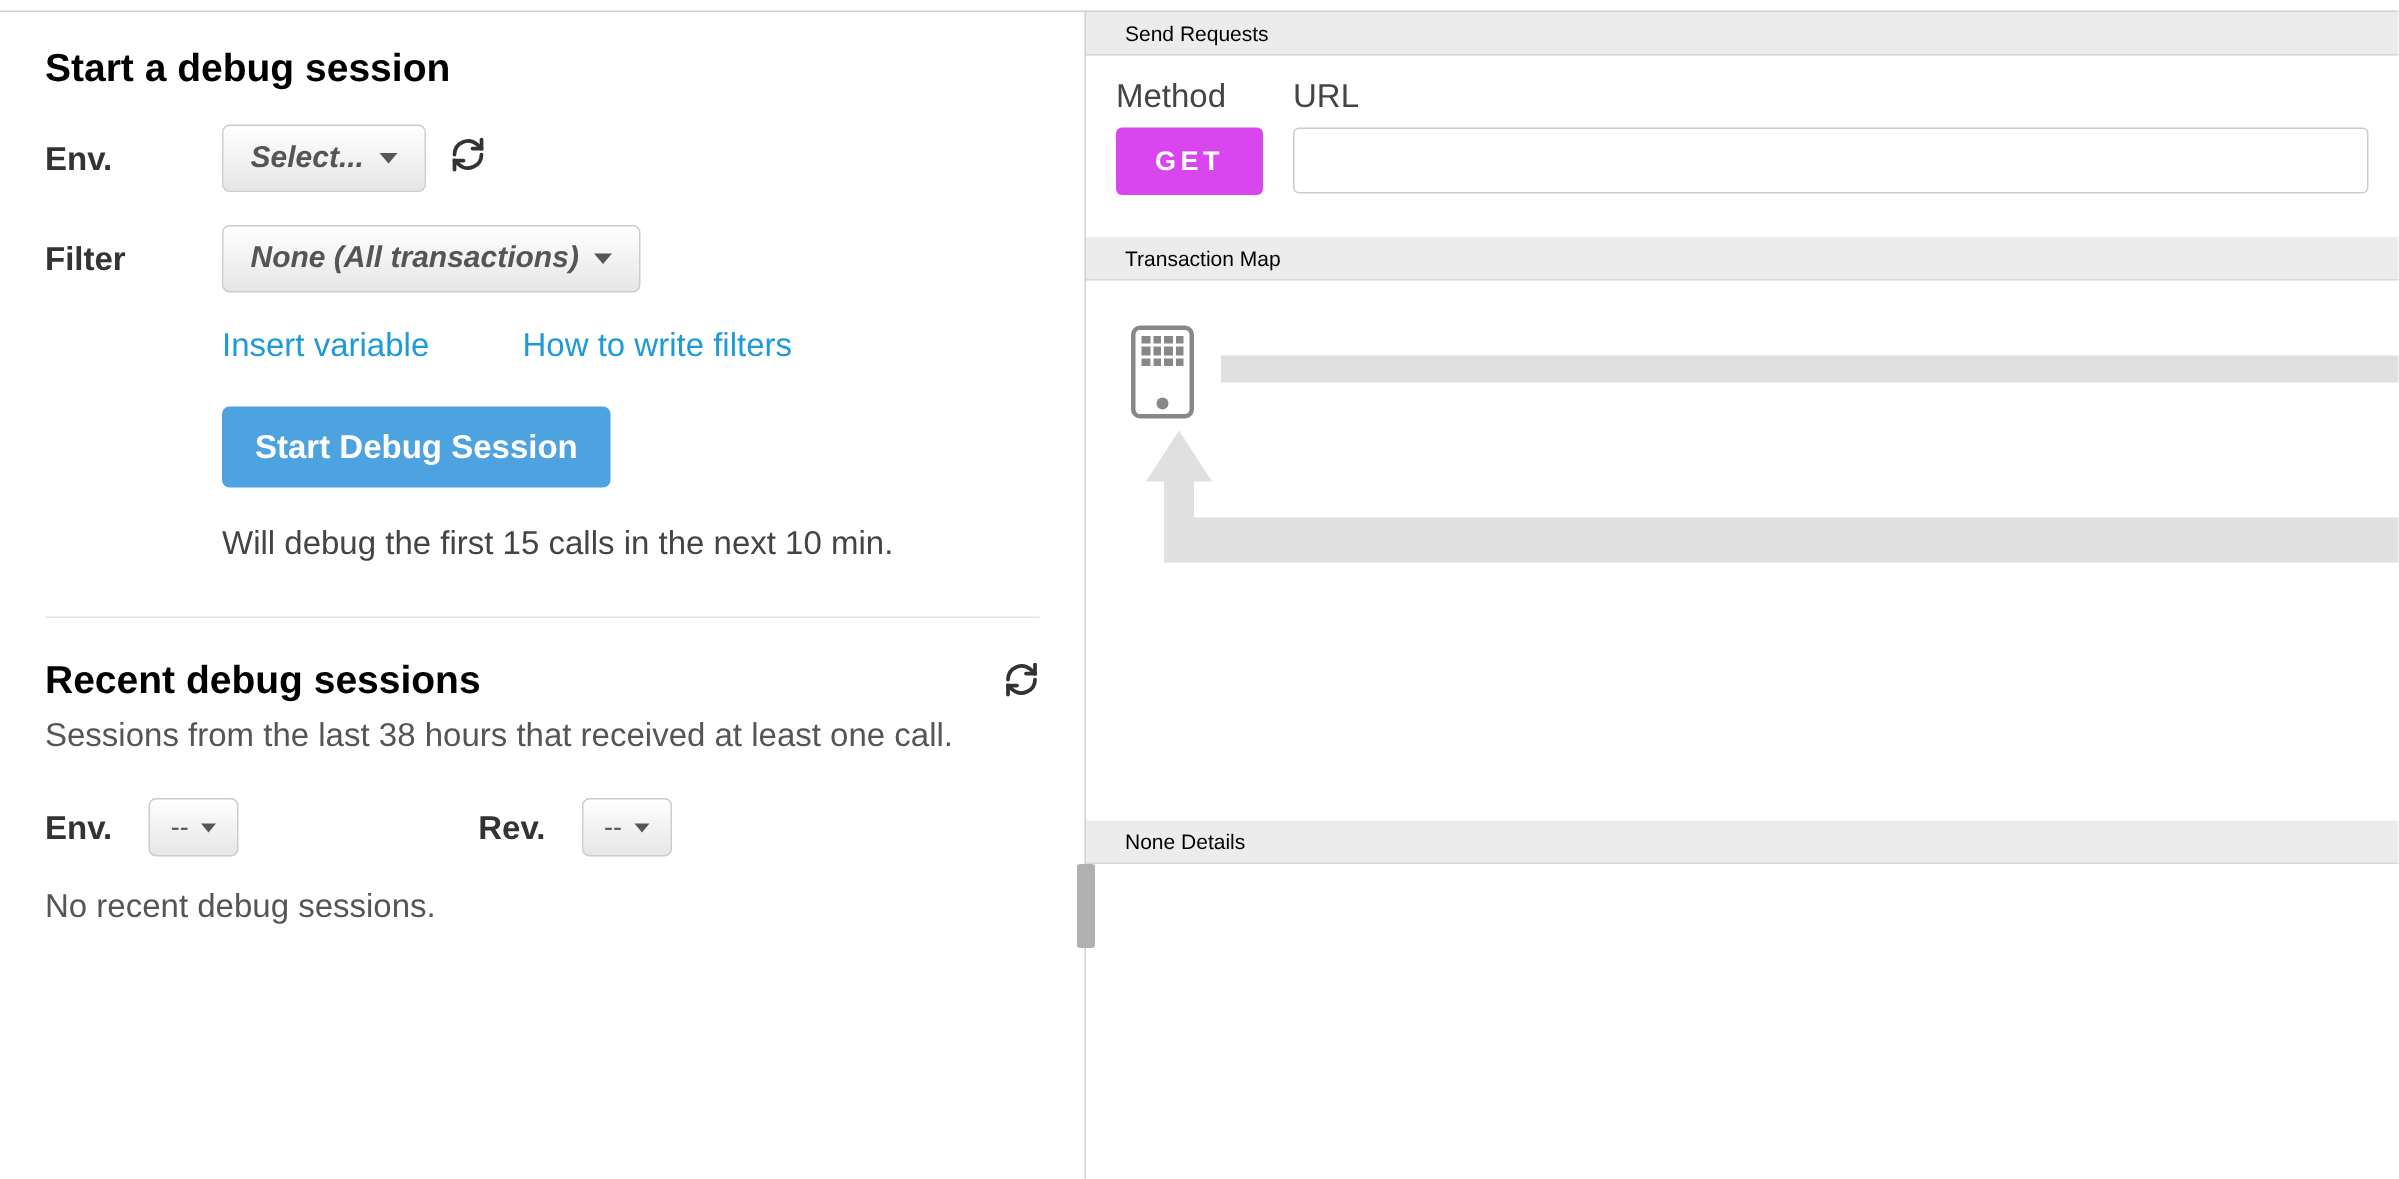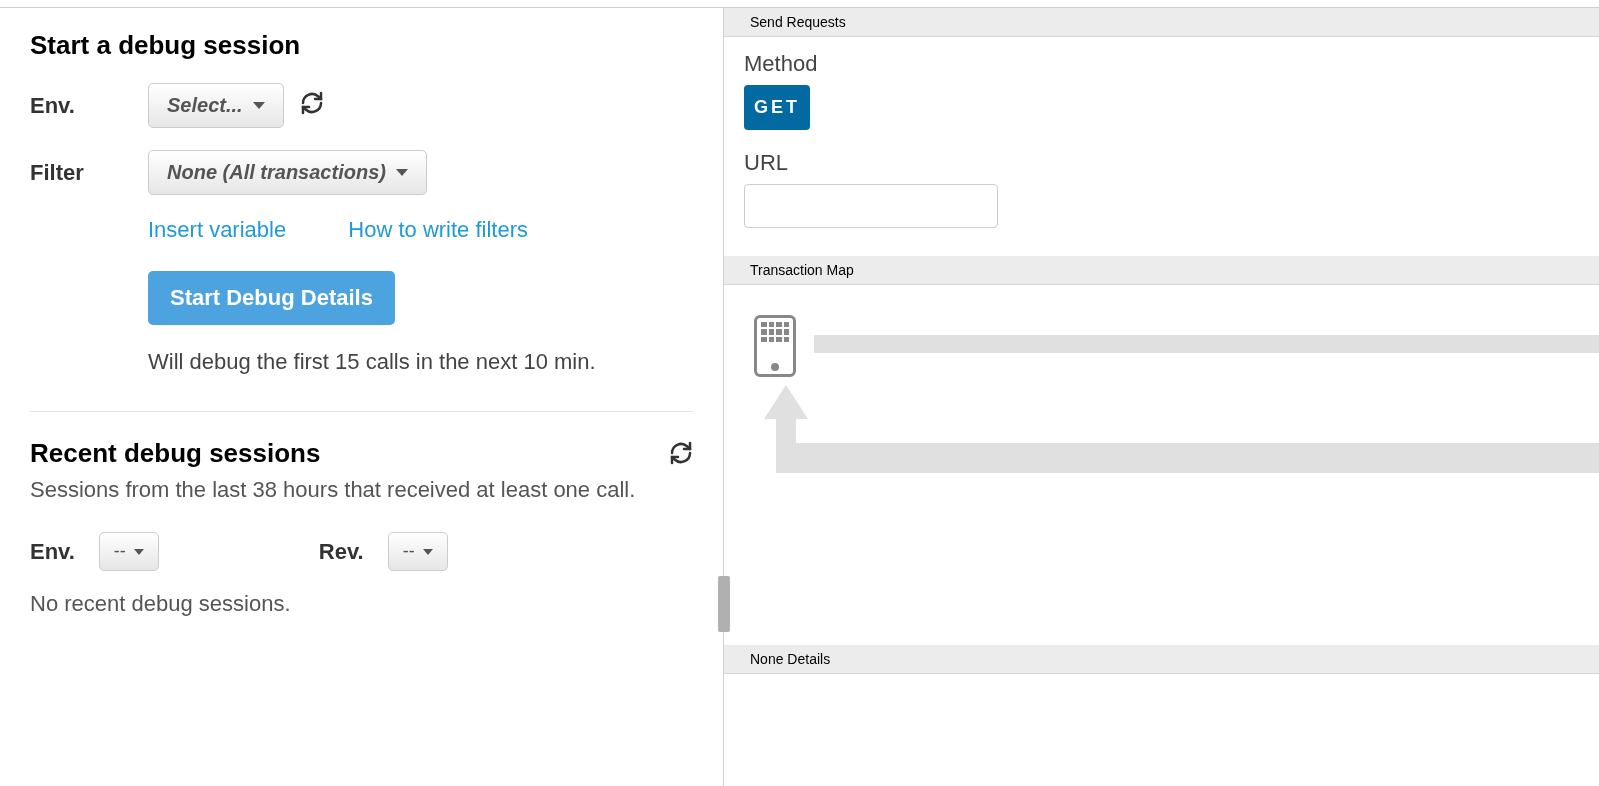--- a/index.html
+++ b/index.html
@@ -175,36 +175,35 @@
     border-bottom: 1px solid #d8d8d8;
     padding: 6px 26px;
     font-size: 14px;
     color: #000000;
   }
   .send-body {
     padding: 14px 20px 28px 20px;
     display: flex;
     gap: 20px;
     align-items: flex-start;
-    flex-direction: column;
   }
   .method-col { }
   .col-label {
     font-size: 22px;
     color: #444;
     margin-bottom: 8px;
   }
   .btn-method {
     display: inline-block;
-    padding: 12px 10px;
+    padding: 12px 26px;
     font-size: 18px;
     font-weight: bold;
     letter-spacing: 3px;
     color: #fff;
-    background: #0369a1;
+    background: #d946ef;
     border: none;
     border-radius: 4px;
     cursor: pointer;
   }
   .url-col { flex: 1; }
   .url-input {
     width: 100%;
     height: 44px;
     border: 1px solid #ccc;
     border-radius: 4px;
@@ -301,21 +300,21 @@
         <span>None (All transactions)</span>
         <span class="caret"></span>
       </button>
     </div>
 
     <div class="link-row">
       <a class="link">Insert variable</a>
       <a class="link">How to write filters</a>
     </div>
 
-    <button class="btn-primary">Start Debug Details</button>
+    <button class="btn-primary">Start Debug Session</button>
 
     <div class="help-text">Will debug the first 15 calls in the next 10 min.</div>
 
     <div class="divider"></div>
 
     <div class="section-header">
       <h2>Recent debug sessions</h2>
       <span class="refresh-icon" style="margin-left:0">
         <svg width="24" height="24" viewBox="0 0 24 24" fill="none" stroke="#333" stroke-width="2.5" stroke-linecap="round">
           <path d="M21 2v6h-6"></path>

